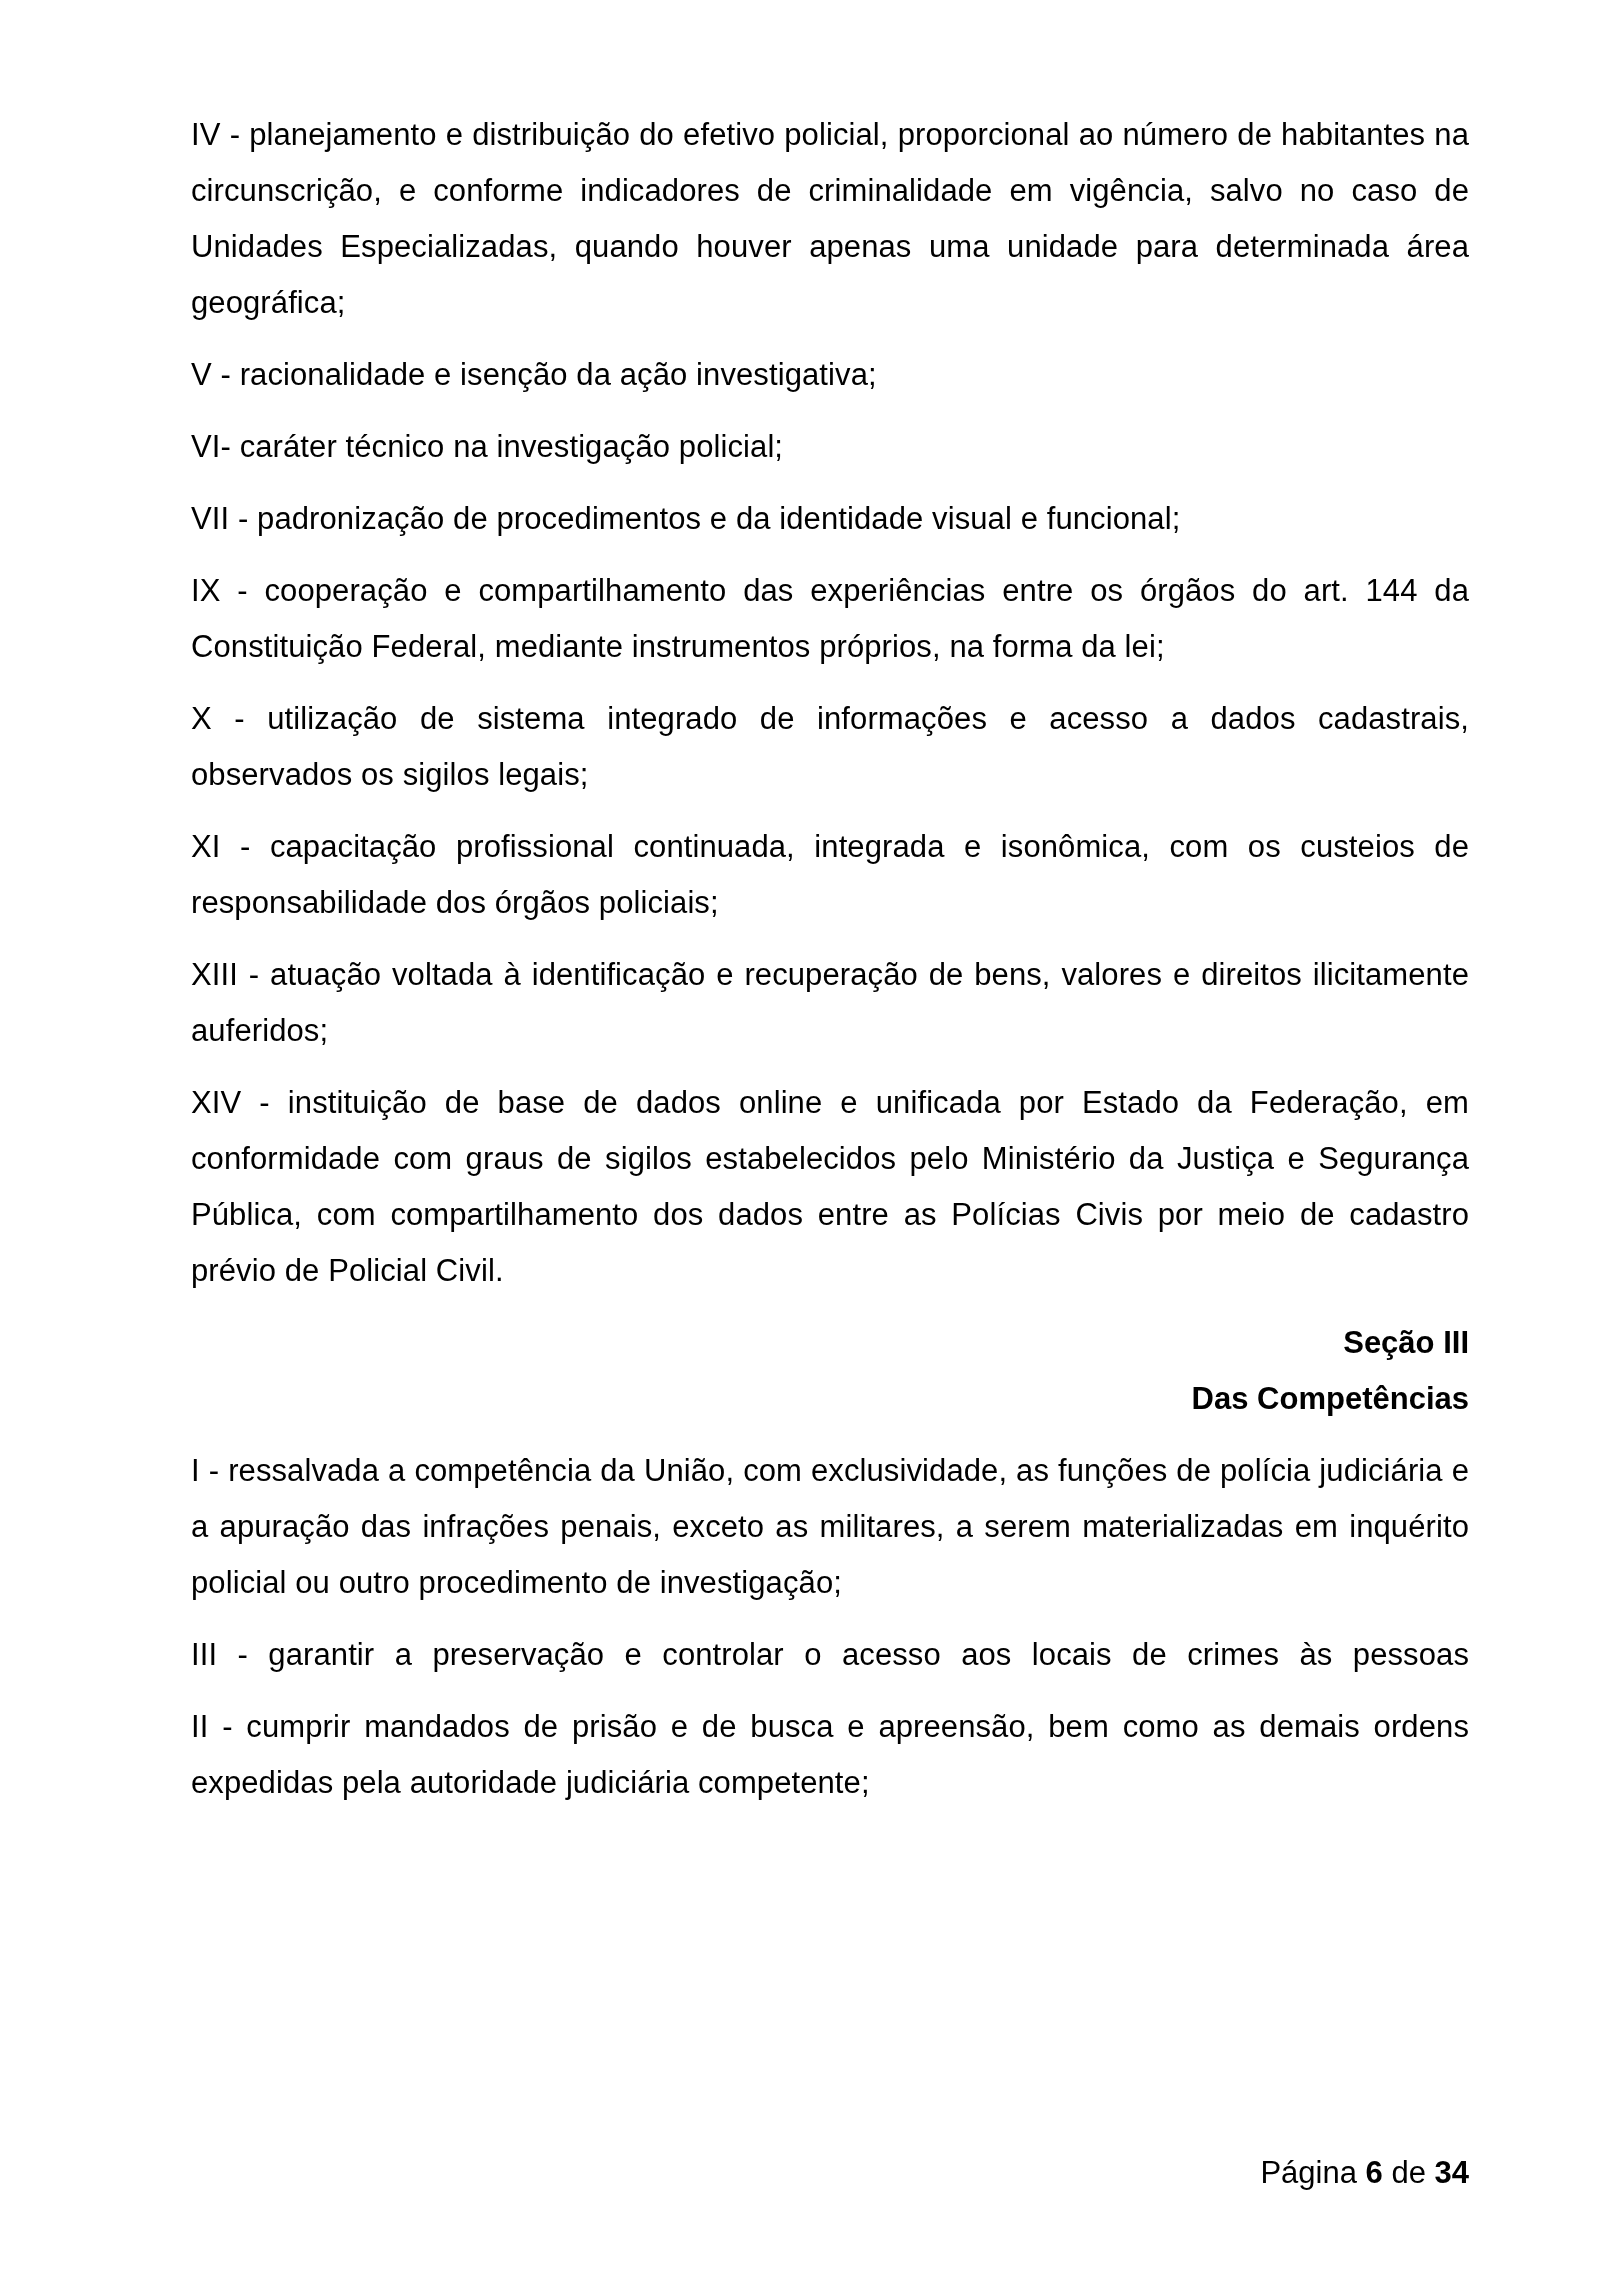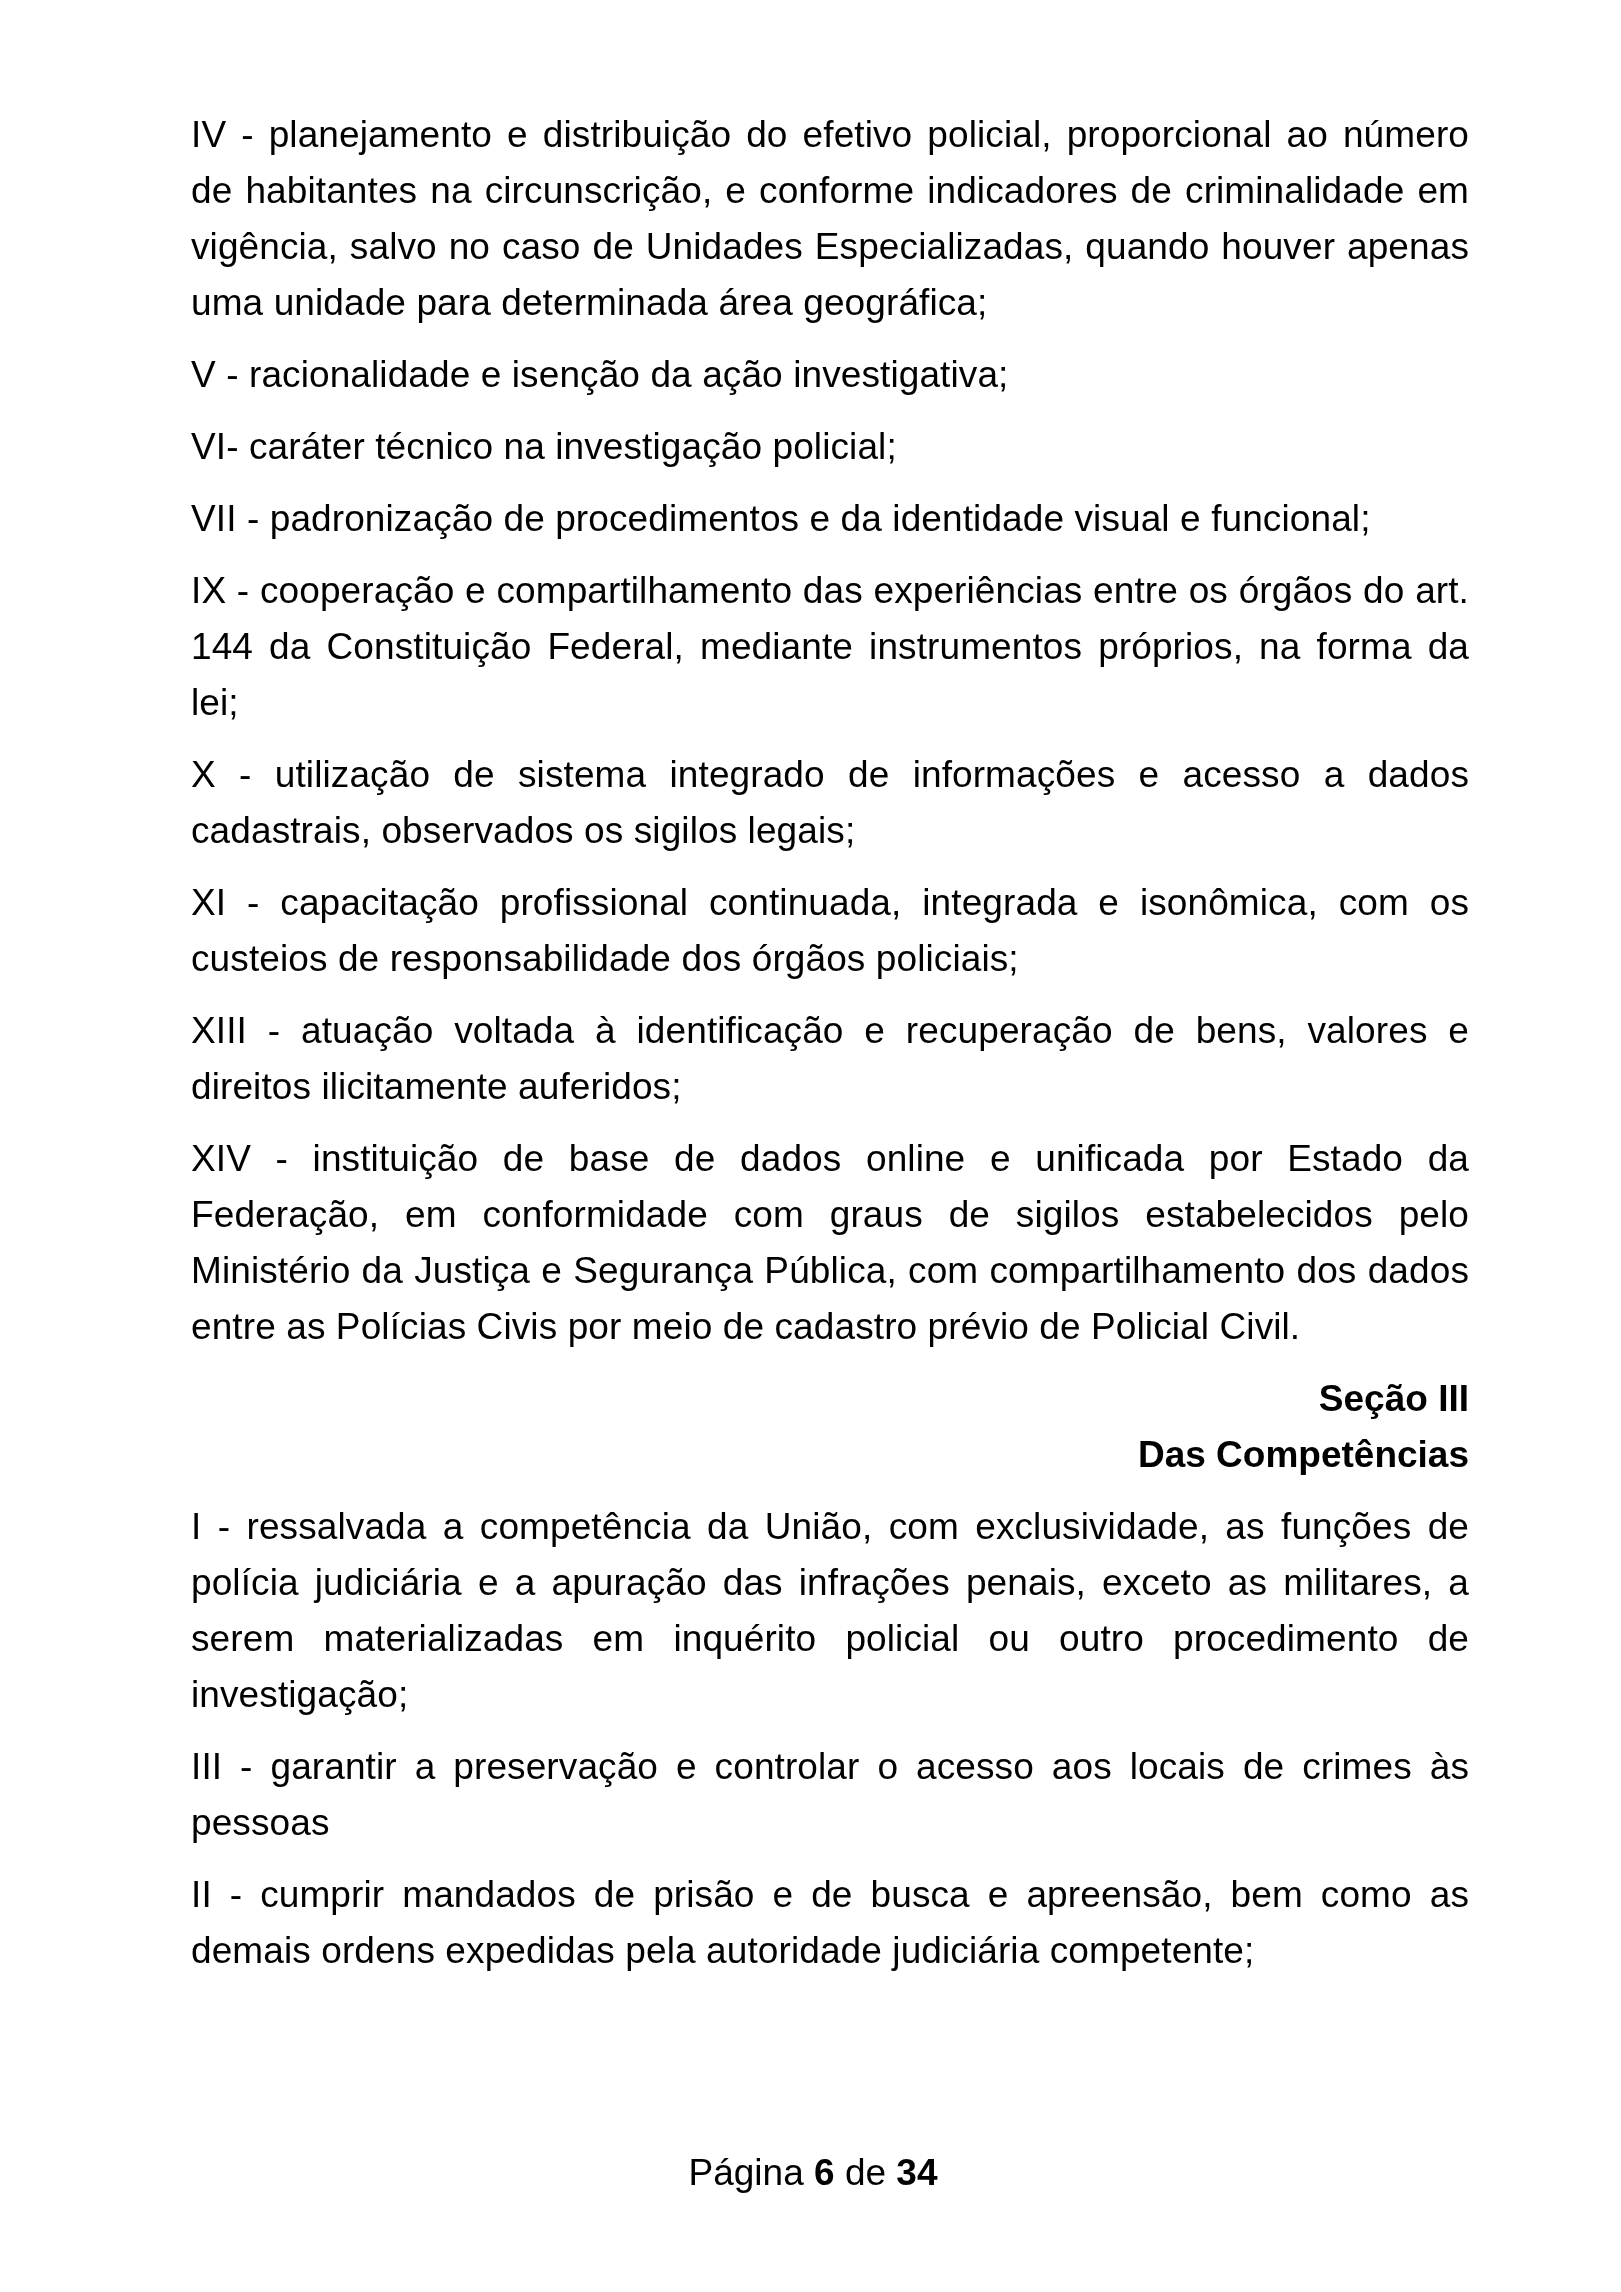--- a/index.html
+++ b/index.html
@@ -8,21 +8,21 @@
     padding: 0;
     background: #ffffff;
   }
   .page {
     position: relative;
     width: 1622px;
     height: 2293px;
     background: #ffffff;
     color: #000000;
     font-family: "Liberation Sans", "DejaVu Sans", sans-serif;
-    font-size: 37px;
+    font-size: 31px;
     overflow: hidden;
   }
   .content {
     position: absolute;
     top: 107px;
     left: 191px;
     width: 1278px;
   }
   .para {
     margin: 0 0 16px 0;
@@ -42,24 +42,24 @@
   }
   .article-line {
     margin: 0 0 16px 0;
     line-height: 56px;
     text-align: left;
   }
   .bold { font-weight: bold; }
   .footer {
     position: absolute;
     top: 2145px;
-    left: 174px;
+    left: 191px;
     width: 1278px;
     line-height: 56px;
-    text-align: center;
+    text-align: right;
   }
 </style>
 </head>
 <body>
 
 <div class="page">
   <div class="content">
 
     <p class="para">IV - planejamento e distribuição do efetivo policial, proporcional ao número de habitantes na circunscrição, e conforme indicadores de criminalidade em vigência, salvo no caso de Unidades Especializadas, quando houver apenas uma unidade para determinada área geográfica;</p>
     <p class="para">V - racionalidade e isenção da ação investigativa;</p>

